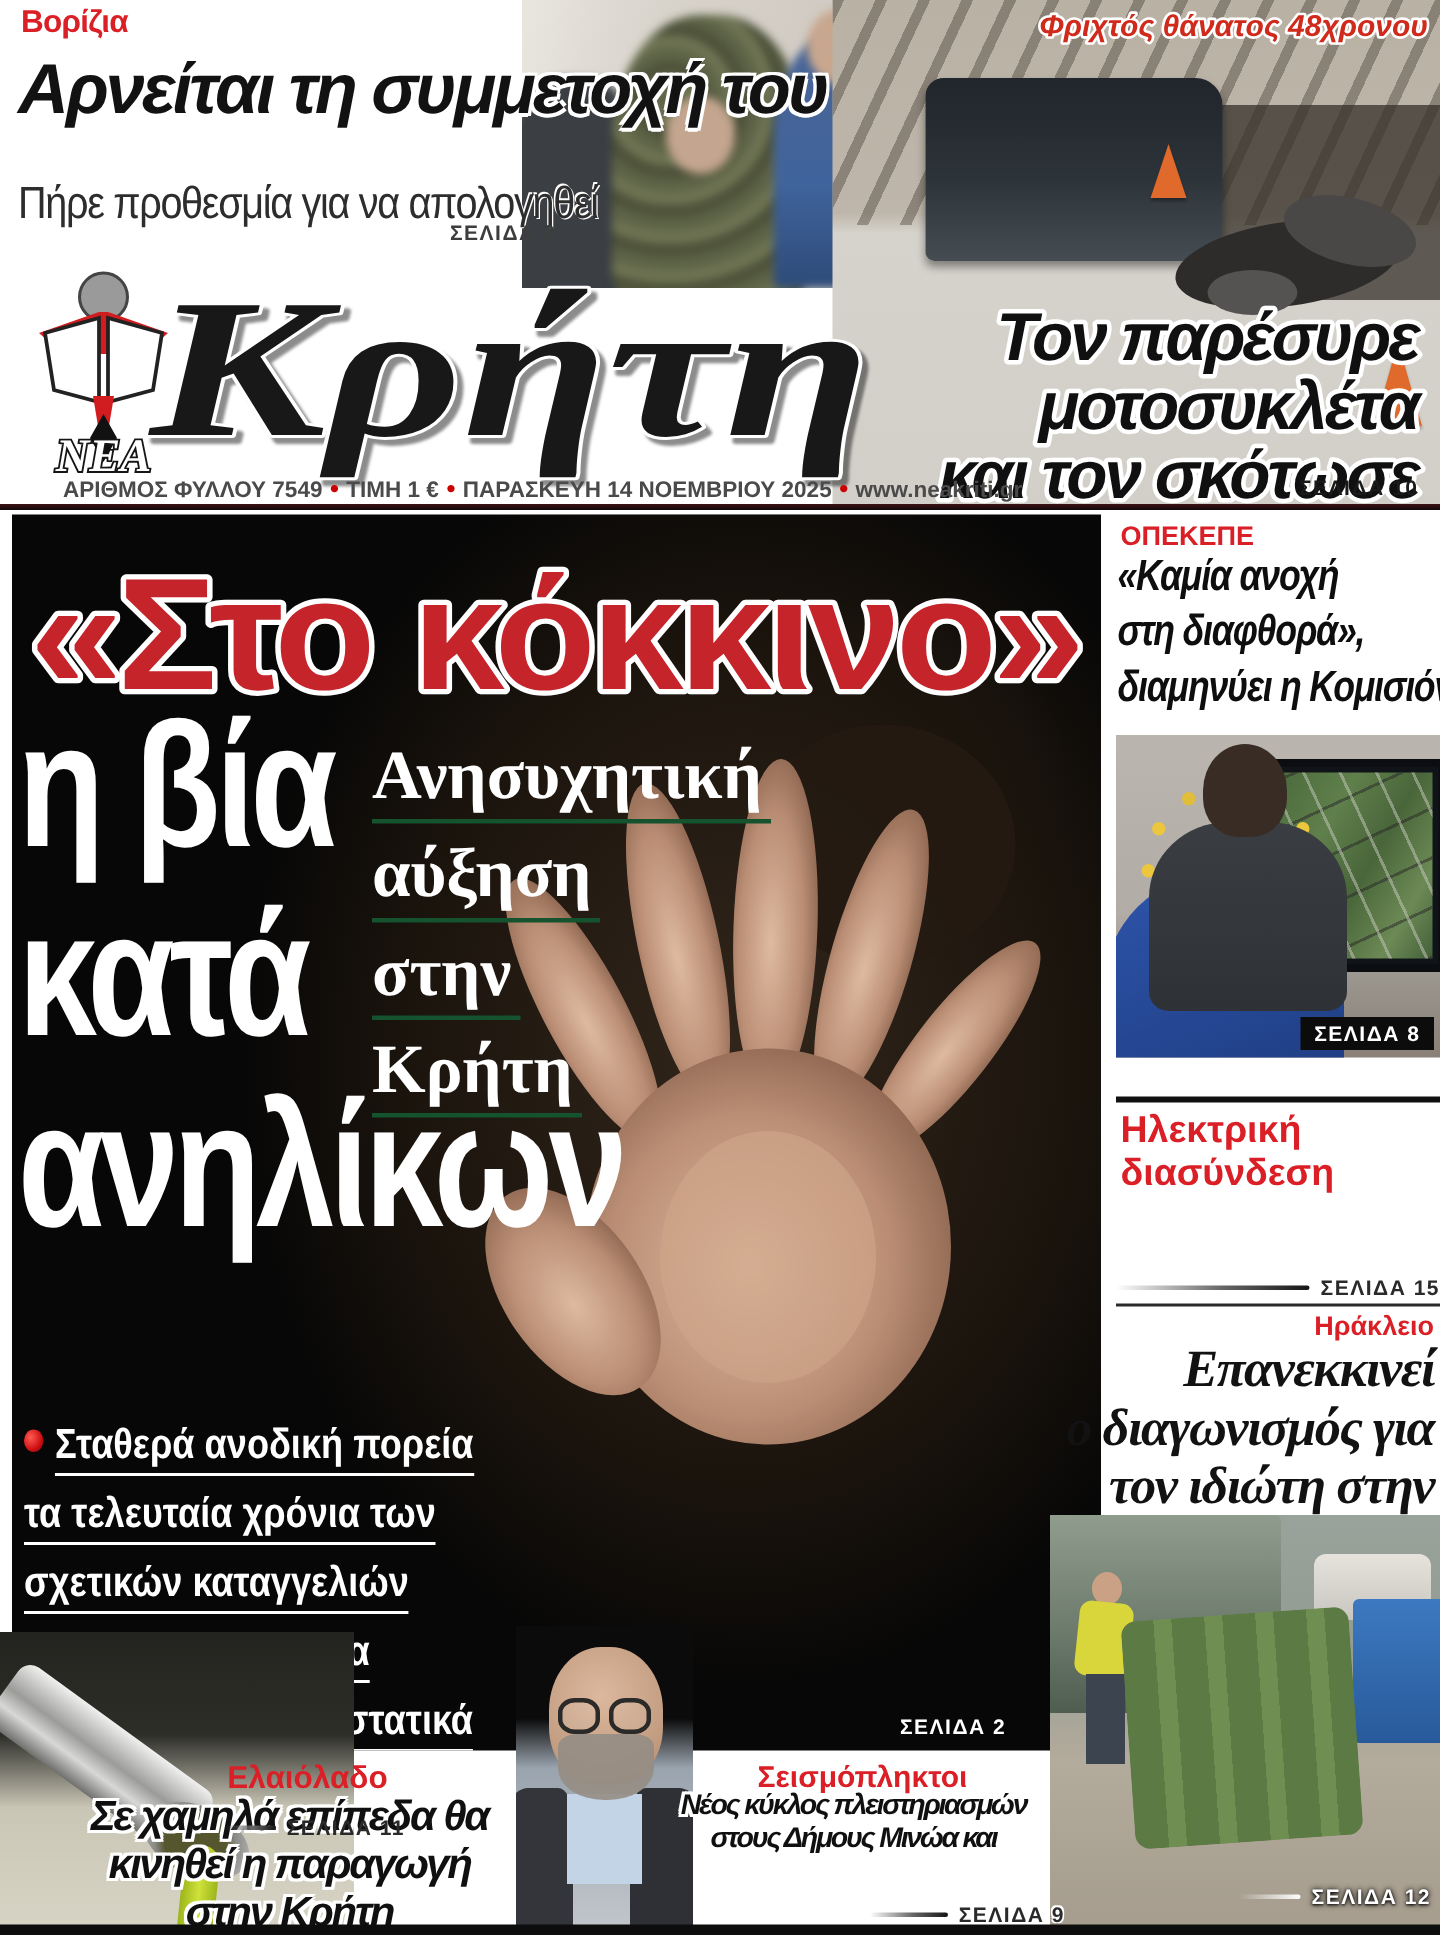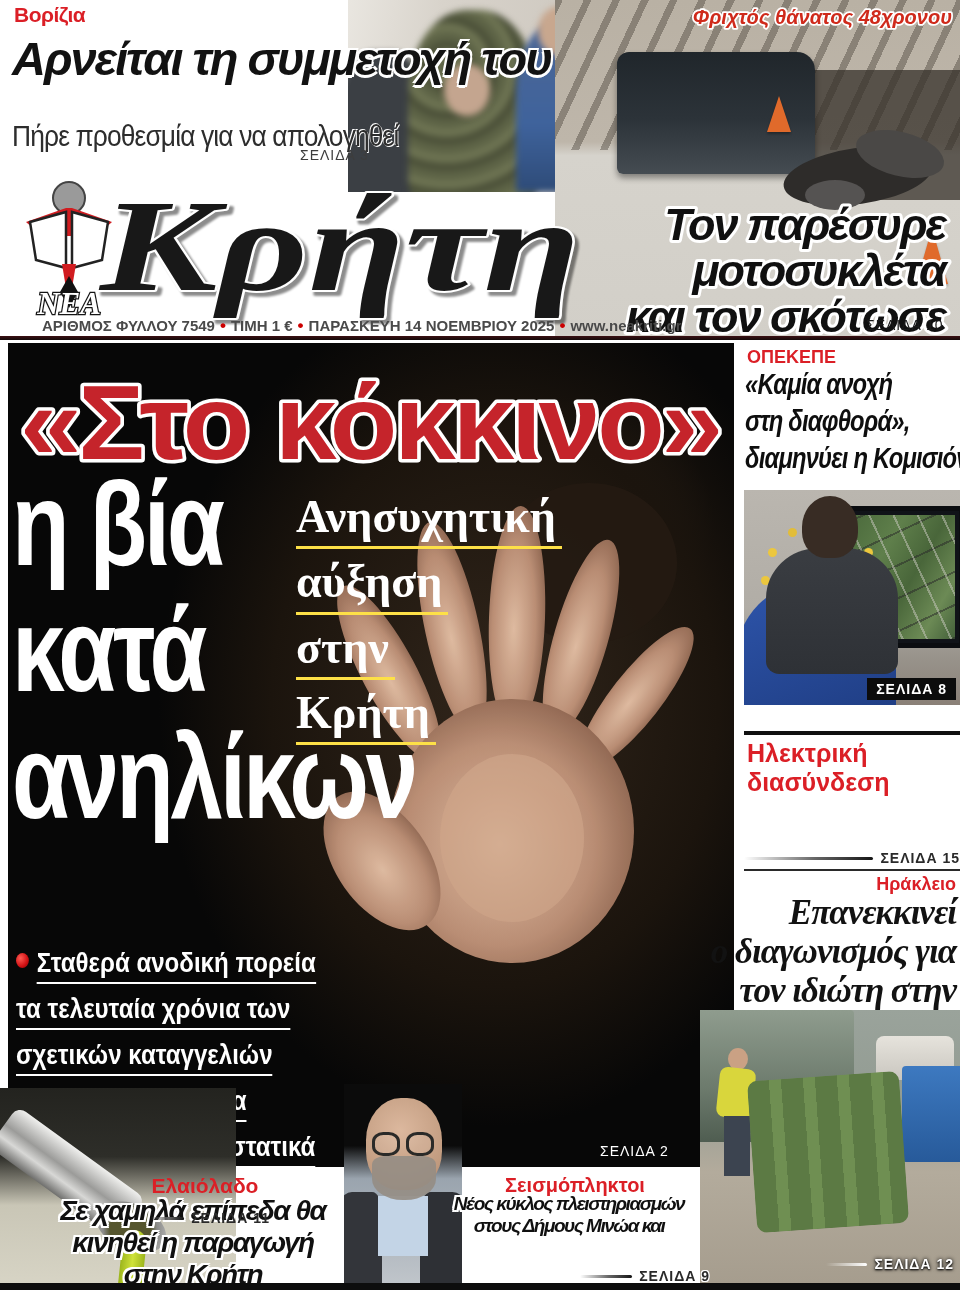--- a/index.html
+++ b/index.html
@@ -8,21 +8,21 @@
   .abs{position:absolute;}
   
   .kicker{font-weight:bold;color:#db1f26;}
   .tl-kicker{left:14px;top:3px;font-size:21px;letter-spacing:-0.5px;}
   .tl-head{left:12px;top:24px;width:640px;font-size:47px;line-height:1.01;font-weight:bold;
            font-style:italic;color:#121212;letter-spacing:-2px;
            text-shadow:-2px -2px 0 #fff,2px -2px 0 #fff,-2px 2px 0 #fff,2px 2px 0 #fff,0 3px 0 #fff;margin-top:11px;}
   .tl-sub{left:12px;top:119px;font-size:30px;color:#2d2d2d;letter-spacing:-1px;
           transform:scaleX(.88);transform-origin:left top;
           text-shadow:-1px -1px 0 #fff,1px 1px 0 #fff;}
-  .pageref{font-weight:normal;color:#3d3d3d;font-size:14px;letter-spacing:1px;}
+  .pageref{font-weight:bold;color:#3d3d3d;font-size:14px;letter-spacing:1px;}
   .tl-ref{left:300px;top:147px;}
   
   .photo{overflow:hidden;}
   .ph-arrest{left:348px;top:0;width:282px;height:192px;background:linear-gradient(100deg,#e9e6e0 0%,#d8d3cb 30%,#c9c3ba 100%);}
   .ph-arrest .blob{position:absolute;filter:blur(3px);}
   .ph-crash{left:555px;top:0;width:405px;height:338px;background:linear-gradient(180deg,#b9b1a4 0%,#beb6aa 42%,#d6d3cc 46%,#d2cfc8 100%);}
   .streaks{position:absolute;left:0;top:0;width:100%;height:150px;
            background:repeating-linear-gradient(115deg,rgba(45,38,30,.35) 0 7px,rgba(0,0,0,0) 7px 26px);}
   .fence{position:absolute;right:0;top:70px;width:160px;height:130px;background:#35302a;
          opacity:.75;}
@@ -37,21 +37,21 @@
   .redrule{left:0;top:336px;width:960px;height:4px;background:linear-gradient(180deg,#3c1013,#140a0a);}
   .tr-ref{left:866px;top:317px;color:#1a1a1a;}
   
   .panel{left:8px;top:343px;width:726px;height:824px;background:#070707;overflow:hidden;}
   .girlbg{position:absolute;left:0;top:0;width:100%;height:100%;
           background:radial-gradient(ellipse 430px 540px at 67% 44%,#32261b 0%,#1b140d 52%,rgba(5,5,5,0) 78%),
                      radial-gradient(ellipse 200px 180px at 78% 22%,#3a2c20 0%,rgba(0,0,0,0) 70%);}
   .bigwhite{left:4px;top:118px;color:#fff;font-weight:bold;font-size:118px;line-height:1.07;
             letter-spacing:-4px;transform:scaleX(.80);transform-origin:left top;}
   .deck{left:240px;top:150px;font-family:"Liberation Serif",serif;font-weight:bold;font-size:46px;color:#fff;line-height:1.05;}
-  .deck div{display:table;border-bottom:3px solid #fde047;padding:0 6px 5px 0;margin-bottom:9px;margin-left:48px;}
+  .deck div{display:table;border-bottom:3px solid #14532d;padding:0 6px 5px 0;margin-bottom:9px;}
   .bullets{left:8px;top:604px;transform:scaleX(.86);transform-origin:left top;width:480px;}
   .bl-line{margin-bottom:9px;white-space:nowrap;}
   .bl-line .dot{display:inline-block;width:15px;height:15px;border-radius:50%;margin-right:9px;vertical-align:4px;
         background:radial-gradient(circle at 35% 35%,#ff5a52,#cf0f12 60%,#6e0406);}
   .bl{display:inline-block;font-size:28px;font-weight:bold;color:#fff;border-bottom:2px solid #fff;padding-bottom:3px;letter-spacing:0;}
   .ms-ref{left:592px;top:800px;color:#fff;}
   
   .sb-kicker1{left:747px;top:347px;font-size:18px;}
   .sb-head1{left:745px;top:366px;font-size:29px;font-weight:bold;font-style:italic;color:#0e0e0e;
             line-height:1.27;letter-spacing:-1px;transform:scaleX(.82);transform-origin:left top;white-space:nowrap;}

